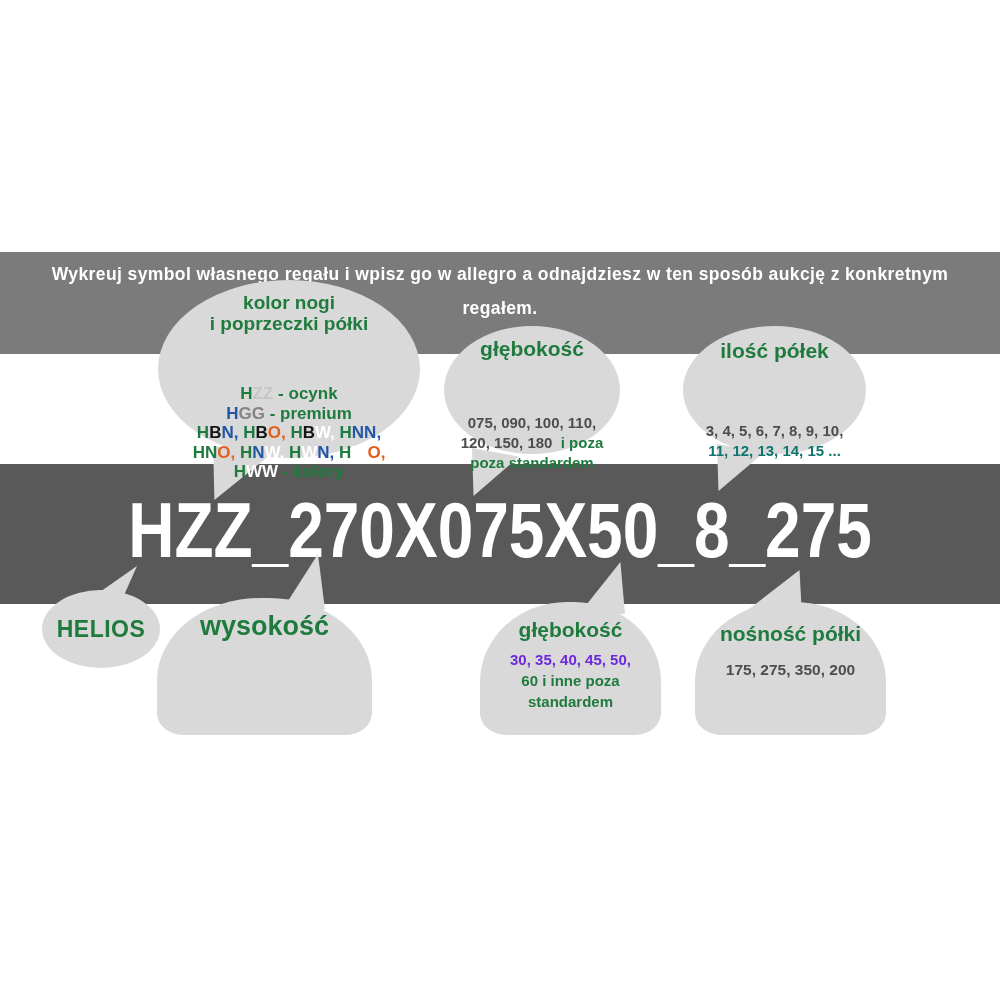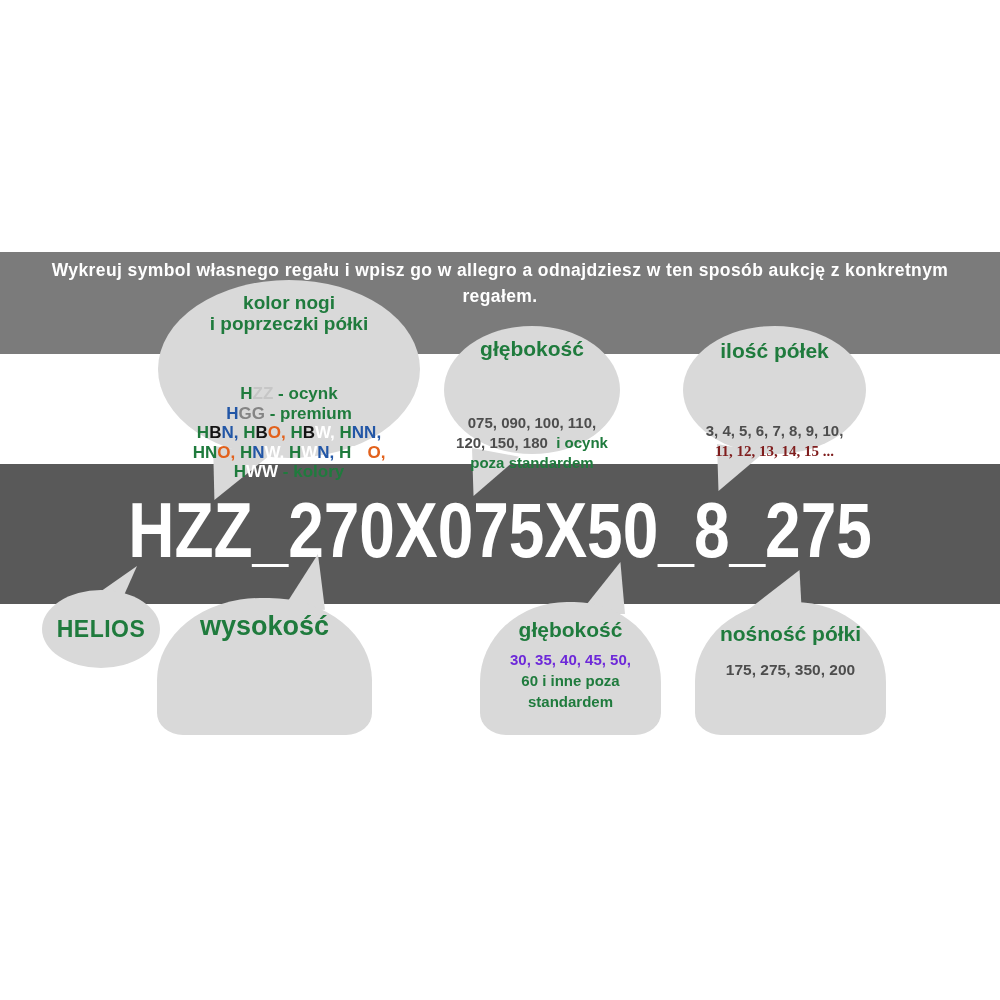--- a/index.html
+++ b/index.html
@@ -7,21 +7,21 @@
     position:relative;width:1000px;height:1000px;background:#ffffff;overflow:hidden;
     font-family:"Liberation Sans",sans-serif;font-weight:bold;
   }
   
   .banner{
     position:absolute;left:0;top:252px;width:1000px;height:102px;
     background:#7b7b7b;z-index:1;
   }
   .banner-text{
     margin:0 auto;padding-top:5px;width:920px;text-align:center;
-    color:#ffffff;font-size:17.5px;line-height:26px;letter-spacing:.4px;
+    color:#ffffff;font-size:17.5px;line-height:34px;letter-spacing:.4px;
   }
   
   .band{
     position:absolute;left:0;top:464px;width:1000px;height:140px;
     background:#595959;z-index:1;display:flex;align-items:center;justify-content:center;
   }
   .code{
     color:#ffffff;font-size:64px;letter-spacing:0px;line-height:64px;
     transform:scaleY(1.22);transform-origin:center 55%;
     white-space:nowrap;margin-top:-6px;
@@ -103,30 +103,30 @@
         <div class="seg-line"><span style="color: rgb(31, 123, 61);">H</span><span style="color: rgb(20, 20, 20);">B</span><span style="color: rgb(34, 86, 166);">N</span><span style="color: rgb(34, 86, 166);">, </span><span style="color: rgb(31, 123, 61);">H</span><span style="color: rgb(20, 20, 20);">B</span><span style="color: rgb(226, 97, 28);">O</span><span style="color: rgb(226, 97, 28);">, </span><span style="color: rgb(31, 123, 61);">H</span><span style="color: rgb(20, 20, 20);">B</span><span style="color: rgb(255, 255, 255);">W</span><span style="color: rgb(255, 255, 255);">, </span><span style="color: rgb(31, 123, 61);">H</span><span style="color: rgb(34, 86, 166);">NN</span><span style="color: rgb(34, 86, 166);">,</span></div>
         <div class="seg-line"><span style="color: rgb(31, 123, 61);">H</span><span style="color: rgb(31, 123, 61);">N</span><span style="color: rgb(226, 97, 28);">O</span><span style="color: rgb(226, 97, 28);">, </span><span style="color: rgb(31, 123, 61);">H</span><span style="color: rgb(34, 86, 166);">N</span><span style="color: rgb(255, 255, 255);">W</span><span style="color: rgb(255, 255, 255);">, </span><span style="color: rgb(31, 123, 61);">H</span><span style="color: rgb(255, 255, 255);">W</span><span style="color: rgb(34, 86, 166);">N</span><span style="color: rgb(34, 86, 166);">, </span><span style="color: rgb(31, 123, 61);">H</span><span style="color: rgb(255, 255, 255);">W</span><span style="color: rgb(226, 97, 28);">O</span><span style="color: rgb(226, 97, 28);">,</span></div>
         <div class="seg-line"><span style="color: rgb(31, 123, 61);">H</span><span style="color: rgb(255, 255, 255);">WW</span><span style="color: rgb(31, 123, 61);"> - kolory</span></div>
       </div>
   </div>
 
   <div class="bubble ellipse b-szer">
     <div class="ttl green title-md">głębokość</div>
     <div class="body">
         <div class="seg-line"><span style="color: rgb(77, 77, 77);">075, 090, 100, 110,</span></div>
-        <div class="seg-line"><span style="color: rgb(77, 77, 77);">120, 150, 180</span><span style="color: rgb(31, 123, 61);">  i ocynk</span></div>
+        <div class="seg-line"><span style="color: rgb(77, 77, 77);">120, 150, 180</span><span style="color: rgb(31, 123, 61);">  i poza</span></div>
         <div class="seg-line"><span style="color: rgb(31, 123, 61);">poza standardem</span></div>
       </div>
   </div>
 
   <div class="bubble ellipse b-ilosc">
     <div class="ttl green title-md">ilość półek</div>
     <div class="body">
         <div class="seg-line"><span style="color: rgb(77, 77, 77);">3, 4, 5, 6, 7, 8, 9, 10,</span></div>
-        <div class="seg-line"><span style="color: #7f1d1d; font-family: Liberation Serif, serif;">11, 12, 13, 14, 15 ...</span></div>
+        <div class="seg-line"><span style="color: #0f766e;">11, 12, 13, 14, 15 ...</span></div>
       </div>
   </div>
 
   <div class="bubble ellipse b-helios">
     <div class="brand green">HELIOS</div>
   </div>
 
   <div class="bubble flatbottom b-wys">
     <div class="ttl green title-lg">wysokość</div>
   </div>

